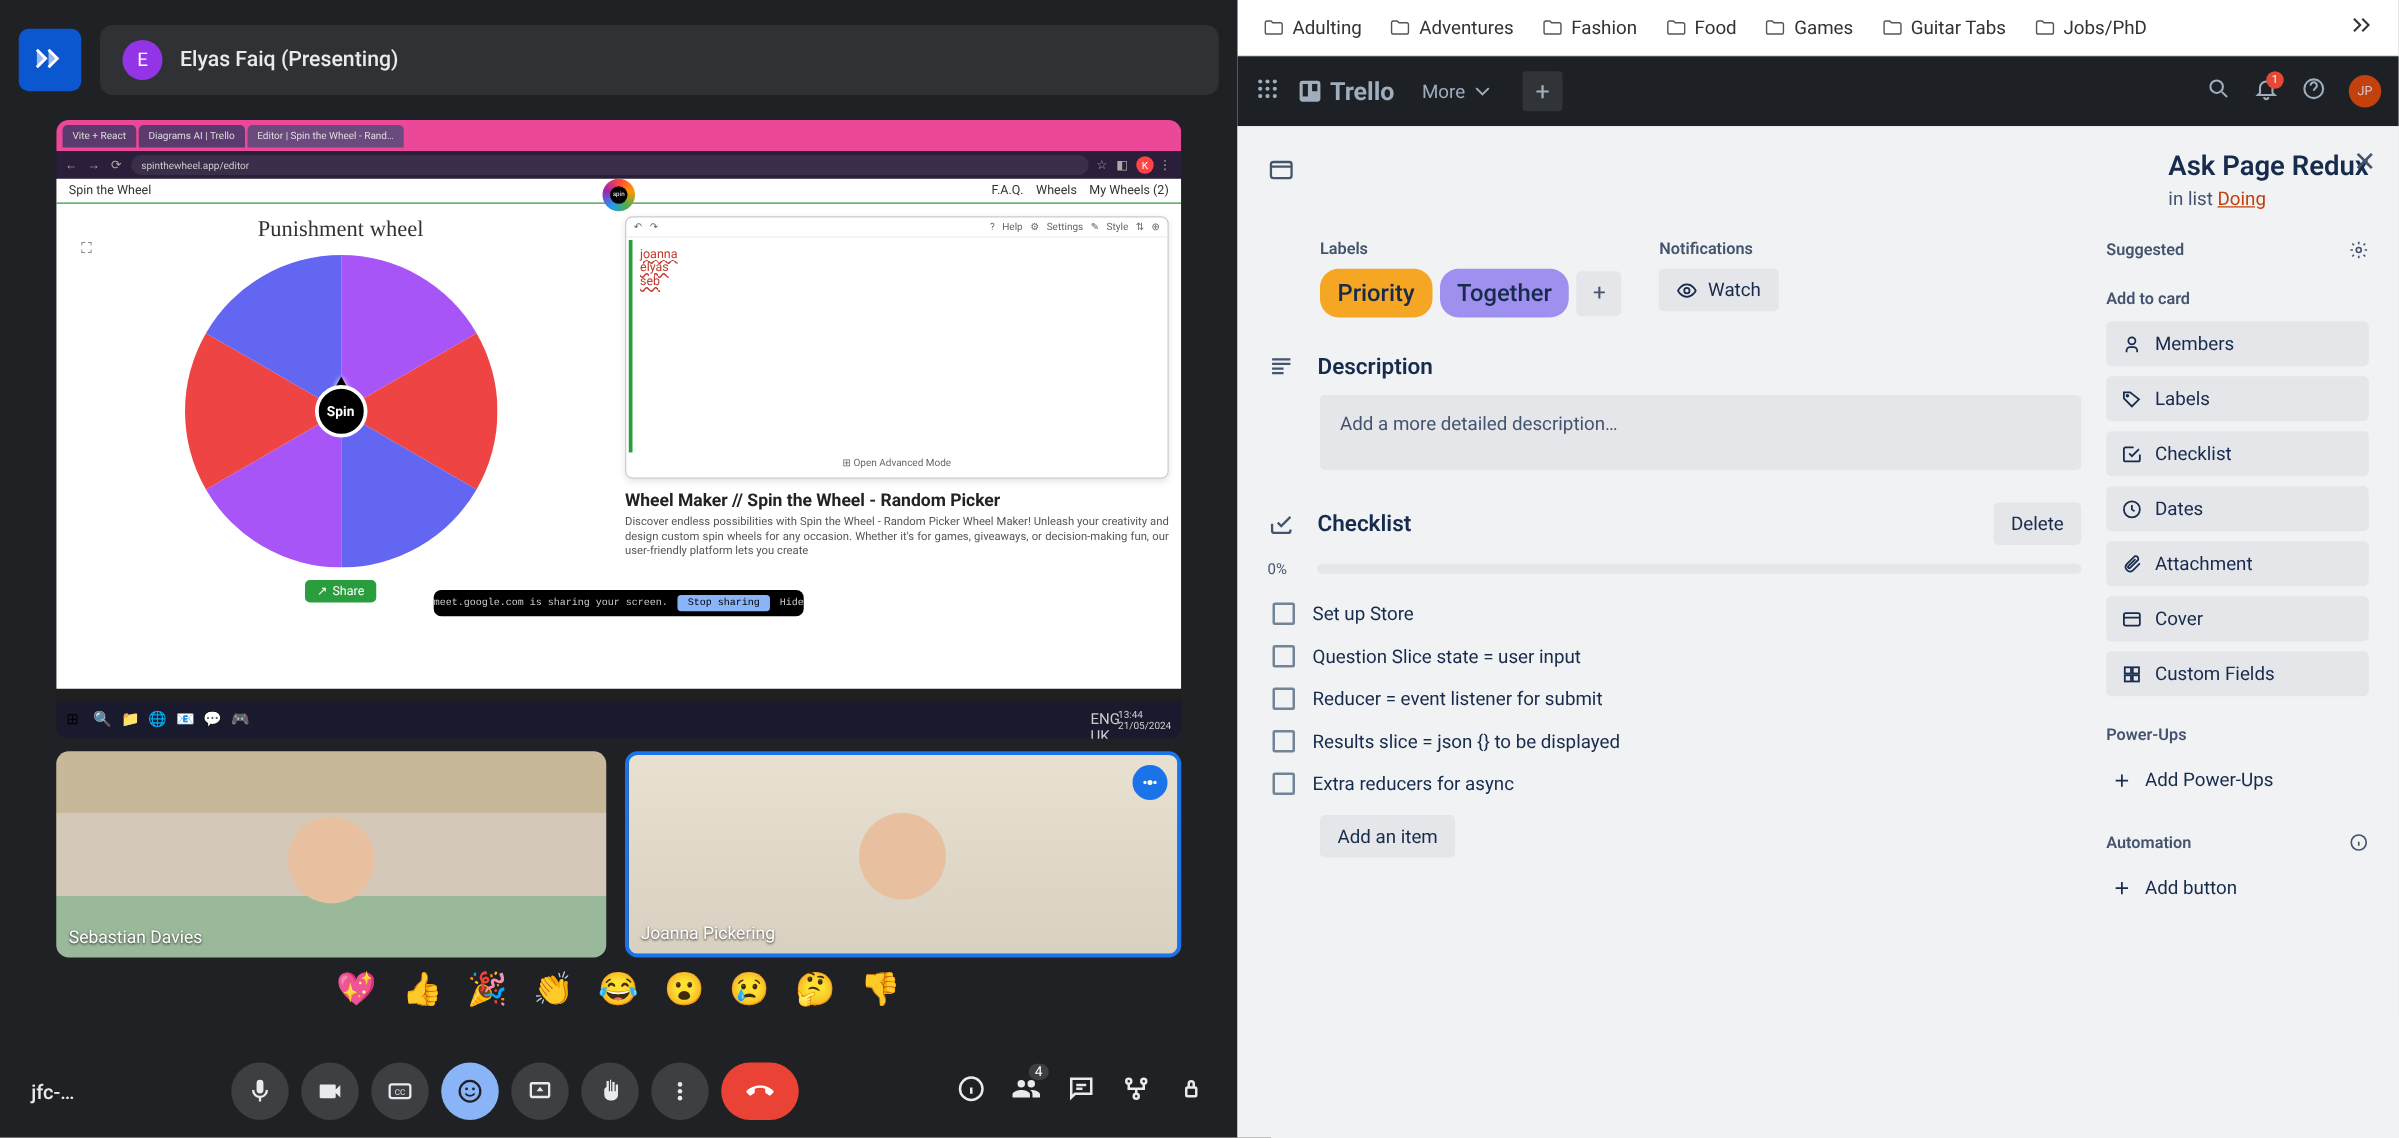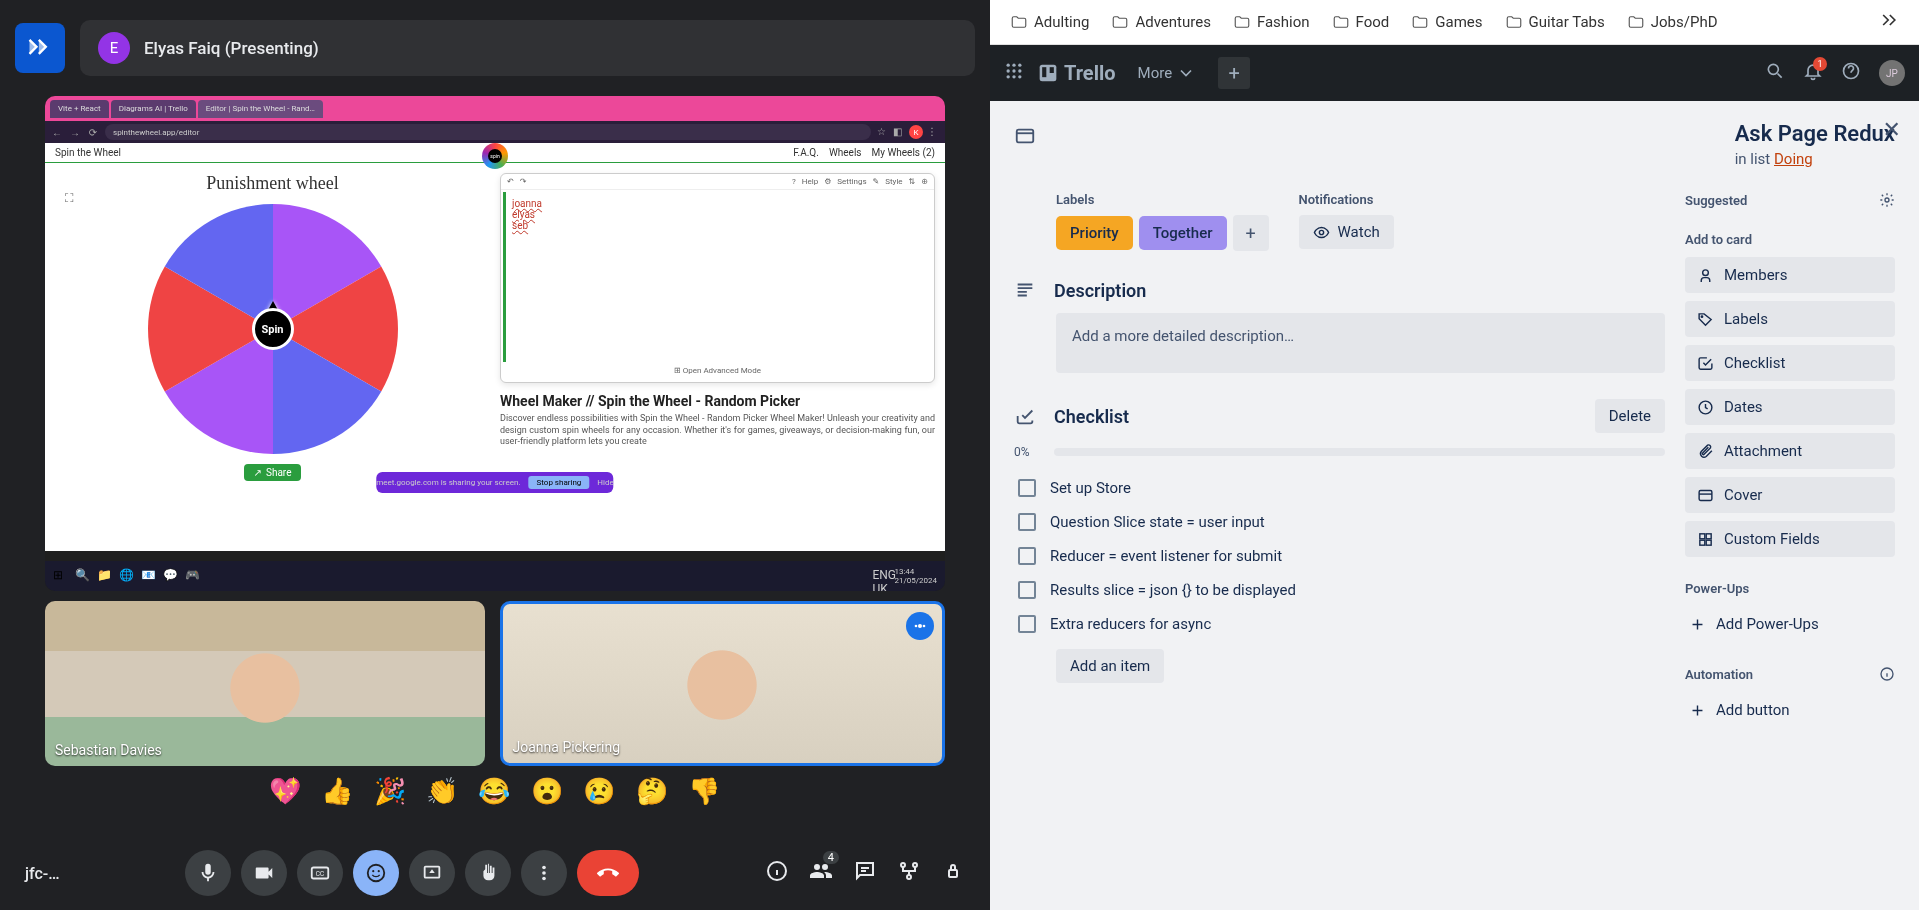--- a/index.html
+++ b/index.html
@@ -45,21 +45,21 @@
 .editor-side { flex: 1; }
 .editor-box { border: 1px solid #ccc; border-radius: 6px; height: 210px; background: #fff; box-shadow: 0 2px 6px rgba(0,0,0,0.1); }
 .editor-toolbar { display: flex; justify-content: space-between; padding: 3px 6px; font-size: 8px; color: #666; border-bottom: 1px solid #eee; align-items: center;}
 .editor-toolbar .left-icons, .editor-toolbar .right-icons { display: flex; gap: 6px; align-items: center;}
 .editor-content { padding: 6px; border-left: 3px solid #2a9d3e; margin: 2px; height: 170px; }
 .editor-content div { font-size: 10px; color: #c0392b; text-decoration: underline wavy #c0392b; }
 .editor-footer { text-align: center; font-size: 8px; color: #666; padding: 2px; }
 .article-title { font-size: 14px; font-weight: bold; color: #222; margin-top: 10px; }
 .article-text { font-size: 9px; color: #555; margin-top: 4px; text-align: justify; line-height: 1.3;}
 
-.sharing-bar { position: absolute; bottom: 58px; left: 50%; transform: translateX(-50%); background: #6d28d9; border-radius: 6px; padding: 4px 0; display: flex; align-items: center; gap: 8px; font-size: 8px; color: #ccc; }
+.sharing-bar { position: absolute; bottom: 58px; left: 50%; transform: translateX(-50%); background: #000000; border-radius: 6px; padding: 4px 0; display: flex; align-items: center; gap: 8px; font-size: 8px; color: #ccc; font-family: Liberation Mono, monospace; }
 .stop-share { background: #8ab4f8; color: #000; padding: 2px 8px; border-radius: 3px; }
 
 .taskbar { position: absolute; bottom: 0; left: 0; right: 0; height: 30px; background: #1a1a2e; display: flex; align-items: center; padding: 0 8px; gap: 6px; }
 .taskbar span { width: 16px; height: 16px; font-size: 12px; }
 .taskbar-right { margin-left: auto; display: flex; gap: 6px; align-items: center; font-size: 8px; color: #ccc;}
 
 .thumbnails { display: flex; gap: 15px; margin: 10px 45px; height: 165px; }
 .thumb { flex: 1; border-radius: 10px; position: relative; overflow: hidden; }
 .thumb.active { border: 3px solid #1a73e8; }
 .thumb-name { position: absolute; bottom: 8px; left: 10px; color: #fff; font-size: 14px; text-shadow: 0 1px 2px rgba(0,0,0,0.8); }
@@ -93,39 +93,39 @@
 .trello-header { background: #1d2125; height: 56px; display: flex; align-items: center; padding: 0 14px; gap: 14px; }
 .apps-grid { color: #9fadbc; cursor: pointer; }
 .apps-grid svg, .trello-header svg { width: 20px; height: 20px; }
 .trello-brand { display: flex; align-items: center; gap: 6px; color: #9fadbc; font-size: 20px; font-weight: bold; }
 .trello-logo-icon { width: 18px; height: 18px; }
 .more-menu { display: flex; align-items: center; gap: 4px; color: #9fadbc; font-size: 15px; cursor: pointer; margin-left: 8px;}
 .add-btn { width: 32px; height: 32px; background: #303437; border-radius: 3px; display: flex; align-items: center; justify-content: center; color: #9fadbc; font-size: 20px; cursor: pointer; margin-left: 8px;}
 .trello-header-right { margin-left: auto; display: flex; gap: 18px; align-items: center; }
 .trello-header-right .ico { color: #9fadbc; cursor: pointer; position: relative;}
 .notif-dot { position: absolute; top: -4px; right: -4px; width: 14px; height: 14px; background: #e34935; border-radius: 50%; font-size: 9px; color: #fff; display: flex; align-items: center; justify-content: center; }
-.user-avatar-jp { width: 26px; height: 26px; background: #737373; border-radius: 50%; font-size: 10px; color: #dcd; display: flex; align-items: center; justify-content: center; }
+.user-avatar-jp { width: 26px; height: 26px; background: #c2410c; border-radius: 50%; font-size: 10px; color: #dcd; display: flex; align-items: center; justify-content: center; }
 
 .card-modal { flex: 1; background: #f1f2f4; overflow-y: auto; position: relative; padding: 20px 24px; }
 .card-header { display: flex; align-items: flex-start; gap: 18px; margin-bottom: 24px; justify-content: space-between; }
 .card-header-icon { margin-top: 4px; color: #44546f; }
 .card-header-icon svg { width: 22px; height: 22px; }
 .card-title { font-size: 22px; font-weight: 600; color: #172b4d; }
 .card-subtitle { font-size: 15px; color: #44546f; margin-top: 4px; }
 .card-subtitle a { text-decoration: underline; color: #c2410c;}
 .close-modal { position: absolute; top: 16px; right: 18px; color: #44546f; cursor: pointer; font-size: 22px;}
 
 .card-body { display: flex; gap: 20px; }
 .card-main { flex: 1; padding-left: 42px; }
 .card-sidebar { width: 210px; }
 
 .meta-row { display: flex; gap: 30px; margin-bottom: 28px; }
 .meta-group h4 { font-size: 13px; font-weight: 600; color: #44546f; margin-bottom: 8px; }
 .labels-row { display: flex; gap: 6px; align-items: center;}
-.label-chip { padding: 8px 14px; border-radius: 5px; font-size: 15px; font-weight: 500; color: #172b4d; }
+.label-chip { padding: 8px 14px; border-radius: 15px; font-size: 19px; font-weight: 500; color: #172b4d; }
 .label-priority { background: #f5a623; }
 .label-together { background: #9f8fef; }
 .label-add { width: 36px; height: 36px; background: #e4e6ea; border-radius: 4px; display: flex; align-items: center; justify-content: center; font-size: 18px; color: #44546f; cursor: pointer;}
 .watch-btn { display: flex; align-items: center; gap: 8px; background: #e4e6ea; padding: 8px 14px; border-radius: 4px; font-size: 15px; color: #172b4d; cursor: pointer;}
 
 .section { margin-bottom: 26px; }
 .section-head { display: flex; align-items: center; gap: 18px; margin-bottom: 12px; margin-left: -42px;}
 .section-head svg { width: 22px; height: 22px; color: #44546f; }
 .section-head h3 { font-size: 18px; font-weight: 600; color: #172b4d; flex: 1;}
 .desc-input { background: #e4e6ea; border-radius: 4px; padding: 14px 16px; color: #44546f; font-size: 15px; cursor: pointer; min-height: 60px;}

